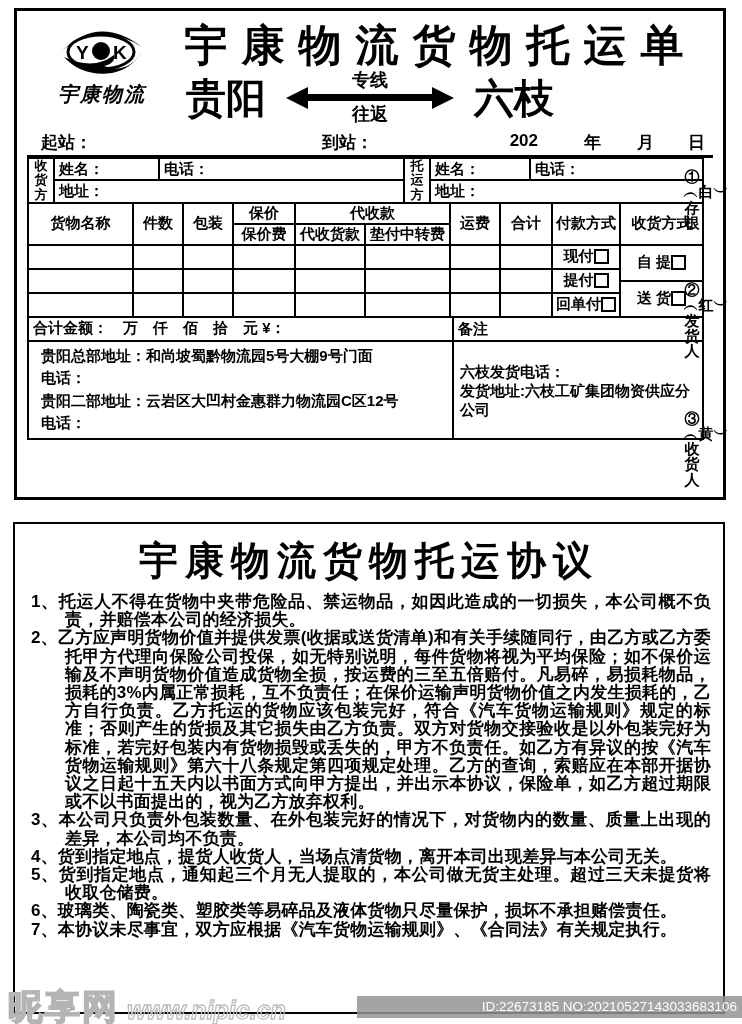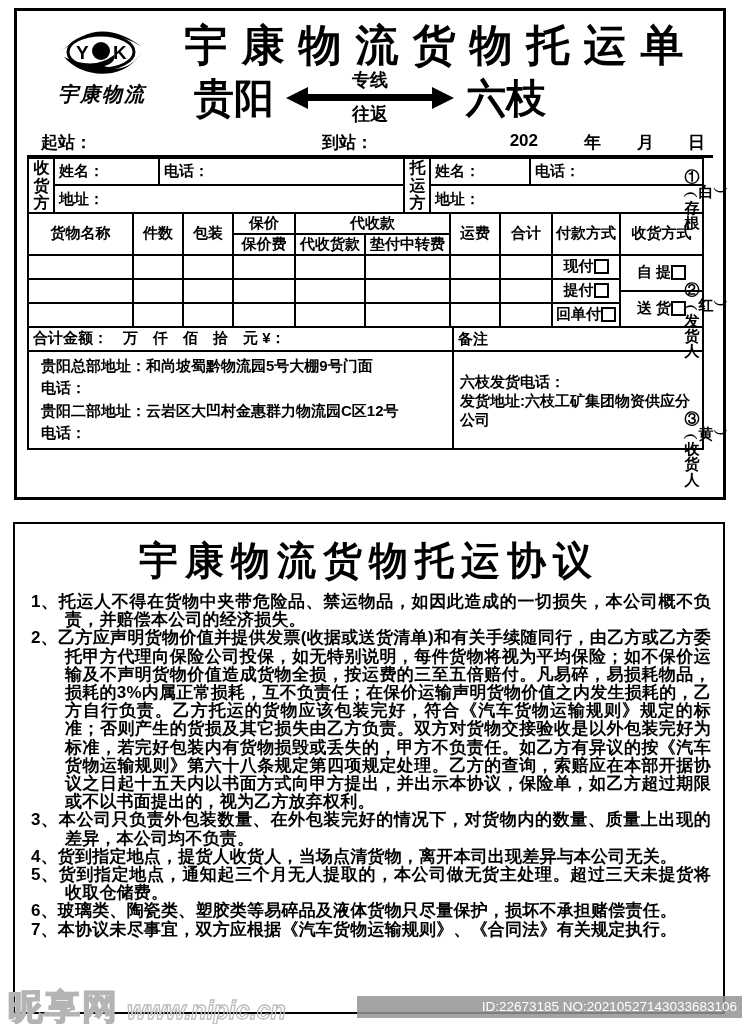--- a/index.html
+++ b/index.html
@@ -4,21 +4,21 @@
 <style>
   html,body{margin:0;padding:0;background:#fff;}
   body{width:742px;height:1024px;position:relative;font-family:"Liberation Sans",sans-serif;color:#000;overflow:hidden;}
 
   
   .waybill{position:absolute;left:14px;top:8px;width:706px;height:486px;border:3px solid #000;background:#fff;}
   .head{position:relative;height:118px;}
   .logo{position:absolute;left:24px;top:8px;width:122px;text-align:center;}
   .logo-sub{font-family:"Liberation Serif",serif;font-weight:bold;font-style:italic;font-size:20px;letter-spacing:2px;margin-top:-4px;}
   .title{position:absolute;left:150px;top:6px;width:548px;text-align:center;font-family:"Liberation Serif",serif;font-weight:bold;font-size:43px;letter-spacing:14px;white-space:nowrap;}
-  .route{position:absolute;left:0;top:60px;width:100%;display:flex;justify-content:center;align-items:center;gap:12px;}
+  .route{position:absolute;left:0;top:60px;width:100%;display:flex;justify-content:center;align-items:center;gap:20px;}
   .route-city{font-size:40px;font-weight:bold;line-height:1;}
   .arrow-group{display:flex;flex-direction:column;align-items:center;width:168px;}
   .arrow-label{font-size:18px;font-weight:bold;line-height:1.1;}
   .arrow-shaft{display:flex;align-items:center;width:100%;height:16px;margin:-1px 0;}
   .arr-head-l{width:0;height:0;border-top:11px solid transparent;border-bottom:11px solid transparent;border-right:22px solid #000;}
   .arr-head-r{width:0;height:0;border-top:11px solid transparent;border-bottom:11px solid transparent;border-left:22px solid #000;}
   .arr-bar{flex:1;height:7px;background:#000;}
 
   .station-row{margin:0 10px;height:25px;border-bottom:3px solid #000;display:flex;align-items:flex-end;font-size:17px;font-weight:bold;padding-bottom:1px;}
   .station-row .sp1{margin-left:14px;}
@@ -28,21 +28,21 @@
   .d-num{margin-right:46px;}
   .d-y{margin-right:36px;}
   .d-m{margin-right:34px;}
   .d-d{margin-right:8px;}
 
   table{border-collapse:collapse;margin-left:10px;table-layout:fixed;}
   td{border:2px solid #000;font-weight:bold;font-size:15px;padding:0 4px;overflow:hidden;}
   .tA{margin-top:-1px;}
   .tA td,.tB td,.tC td,.tD td{vertical-align:middle;}
   .vcell{padding:0;text-align:center;}
-  .vtext{width:15px;margin:0 auto;word-break:break-all;line-height:1.1;font-size:16px;font-weight:bold;}
+  .vtext{width:15px;margin:0 auto;word-break:break-all;line-height:1.1;font-size:13px;font-weight:bold;}
   .tB{margin-top:-2px;}
   .tB td{text-align:center;padding:0 2px;}
   .tC{margin-top:-2px;}
   .tD{margin-top:-2px;}
   .note-cell{font-size:15px;line-height:1.45;padding:4px 6px;white-space:pre-line;text-indent:-2em;padding-left:calc(6px + 2em);}
   .pay-cell{padding:0 6px;}
   .pay-inner{display:flex;justify-content:center;align-items:center;}
   .cbx{width:11px;height:11px;border:2px solid #000;display:inline-block;flex:none;}
   .addr-cell{white-space:pre-line;line-height:1.5;padding:3px 12px;vertical-align:middle;}
   .remark-cell{vertical-align:top;padding-top:2px;}

